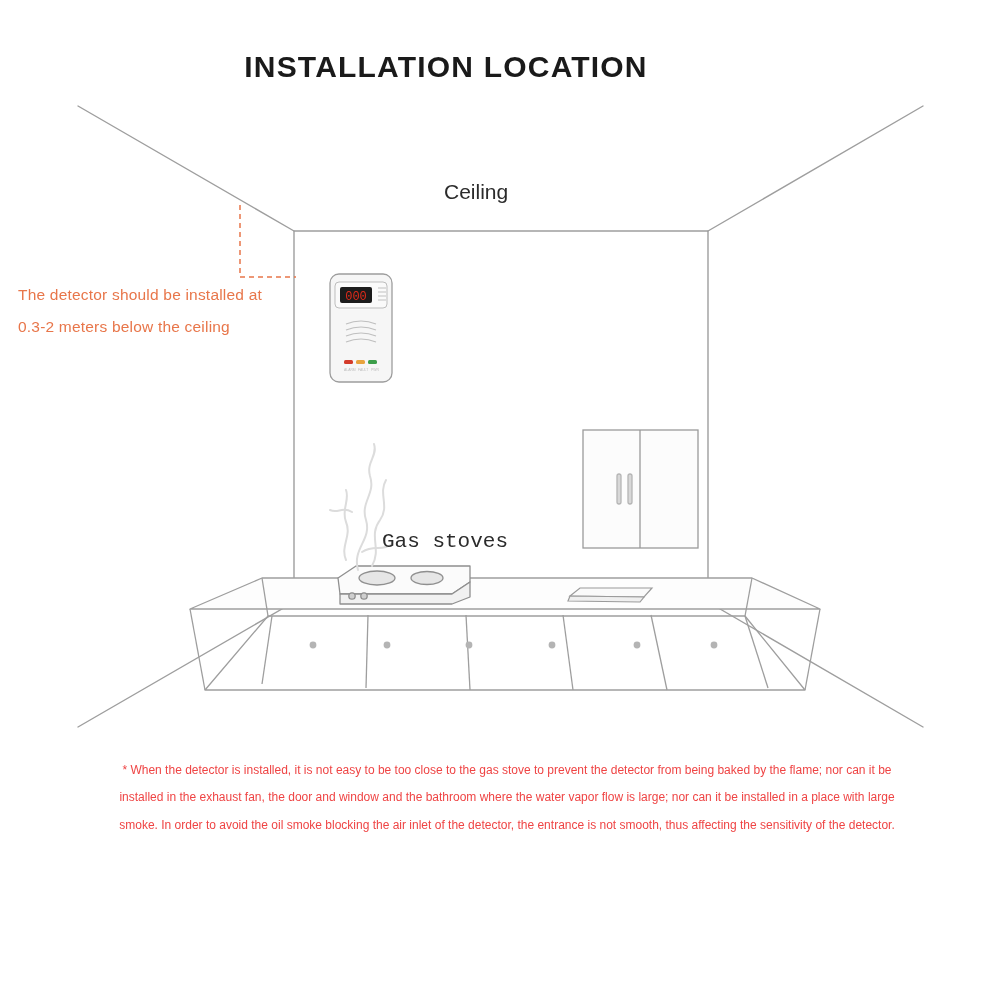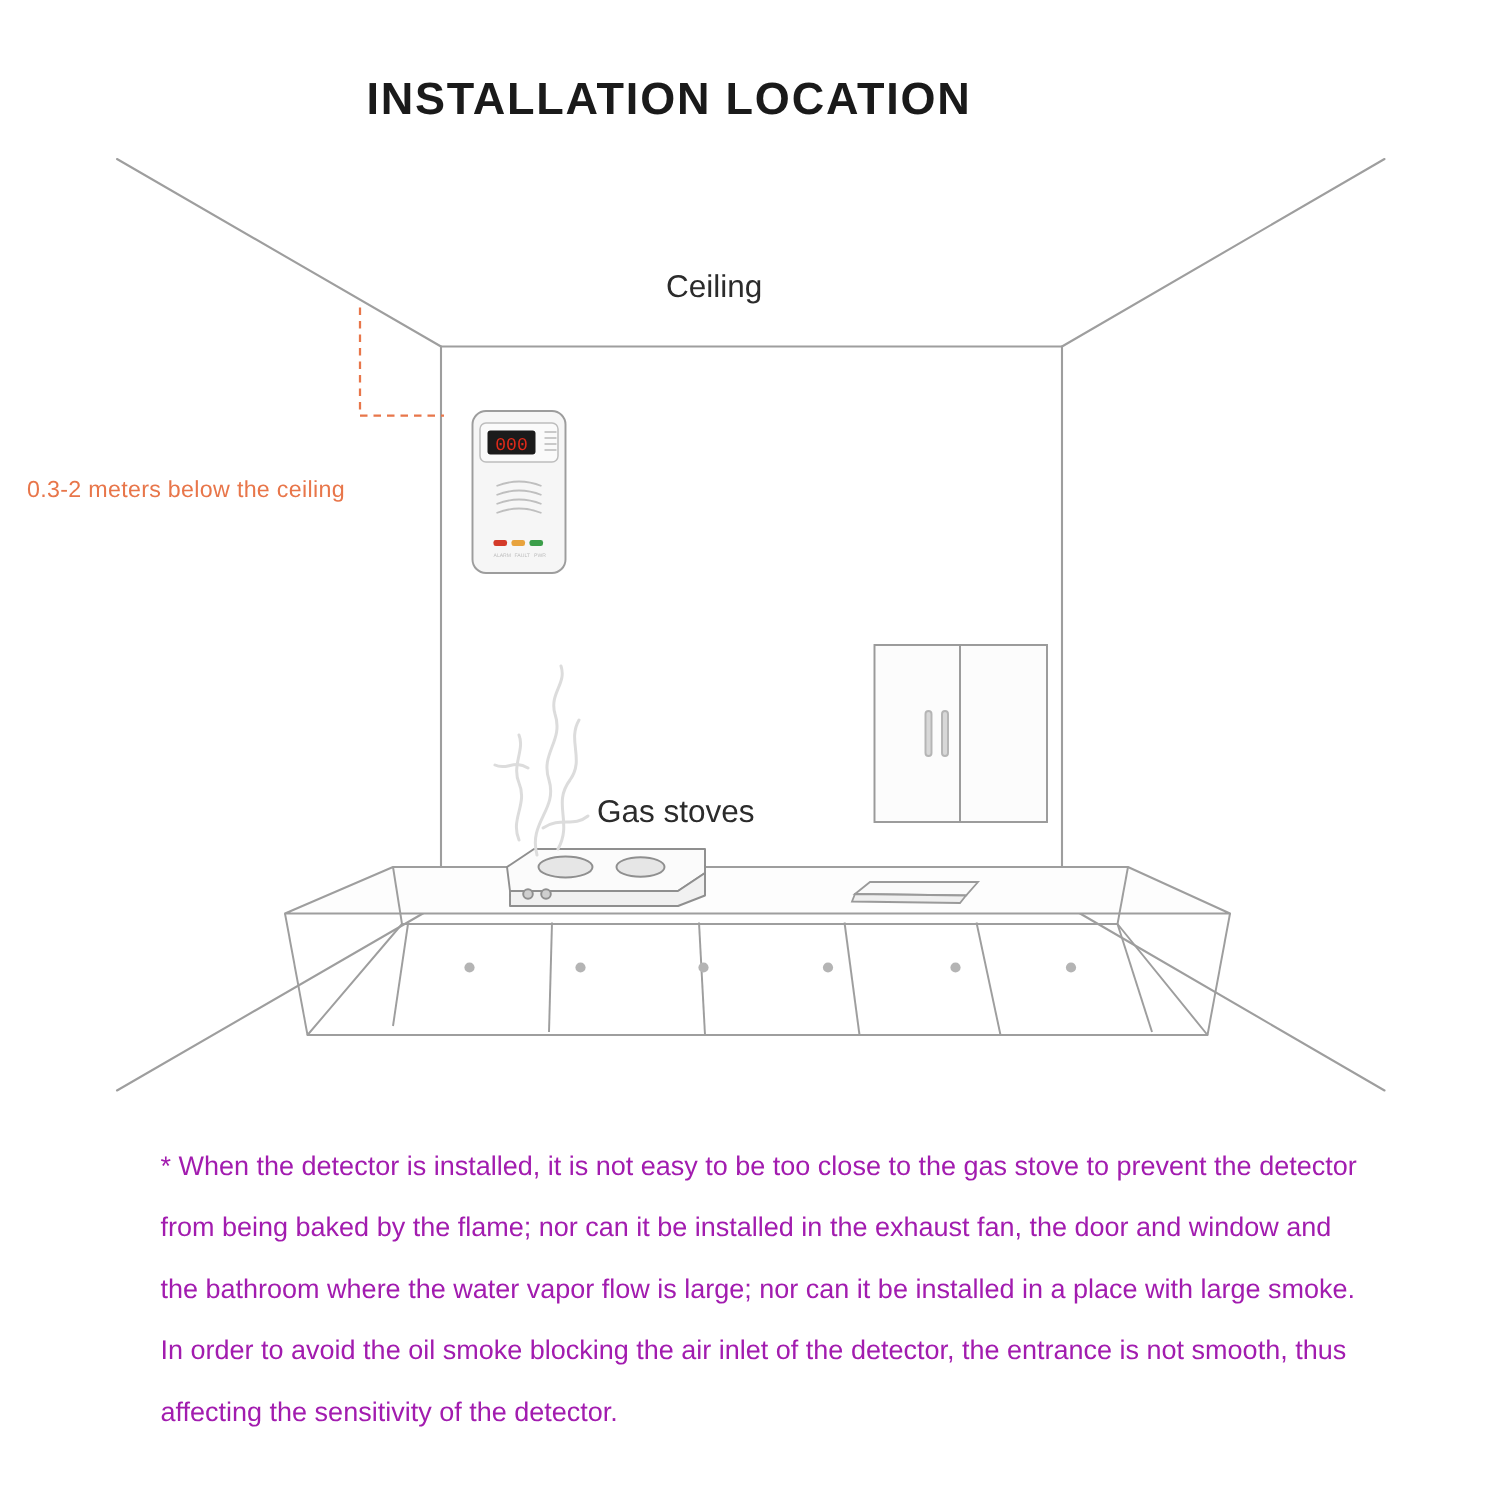--- a/index.html
+++ b/index.html
@@ -43,45 +43,46 @@
     font-size: 21px;
     color: #2b2b2b;
     white-space: nowrap;
   }
   #label-ceiling {
     top: 180px;
     left: 444px;
   }
   #label-gas-stoves {
     top: 530px;
-    left: 398px;
+    left: 382px;
+    font-family: Liberation Mono, monospace;
   }
   .note-orange {
     position: absolute;
     color: #e8764a;
     font-size: 15.5px;
     white-space: nowrap;
     letter-spacing: 0.2px;
   }
   #note-line-1 { top: 286px; left: 18px; }
   #note-line-2 { top: 318px; left: 18px; }
 
   #footnote {
     position: absolute;
     top: 757px;
     left: 107px;
     width: 800px;
-    font-size: 18px;
+    font-size: 12px;
     line-height: 2.28;
-    color: #a21caf;
-    text-align: left;
+    color: #ef4444;
+    text-align: center;
   }
   .detector {
     position: absolute;
-    left: 313px;
+    left: 328px;
     top: 272px;
     width: 66px;
     height: 112px;
   }
 </style>
 </head>
 <body>
 
 <div class="page">
 
@@ -185,17 +186,18 @@
         <text x="16" y="99">ALARM</text>
         <text x="30" y="99">FAULT</text>
         <text x="43" y="99">PWR</text>
       </g>
     </svg>
   </div>
 
   <div class="lbl" id="label-ceiling">Ceiling</div>
   <div class="lbl" id="label-gas-stoves">Gas stoves</div>
 
+  <div class="note-orange" id="note-line-1">The detector should be installed at</div>
   <div class="note-orange" id="note-line-2">0.3-2 meters below the ceiling</div>
 
   <div id="footnote">* When the detector is installed, it is not easy to be too close to the gas stove to prevent the detector from being baked by the flame; nor can it be installed in the exhaust fan, the door and window and the bathroom where the water vapor flow is large; nor can it be installed in a place with large smoke. In order to avoid the oil smoke blocking the air inlet of the detector, the entrance is not smooth, thus affecting the sensitivity of the detector.</div>
 
 </div>
 
 </body></html>

